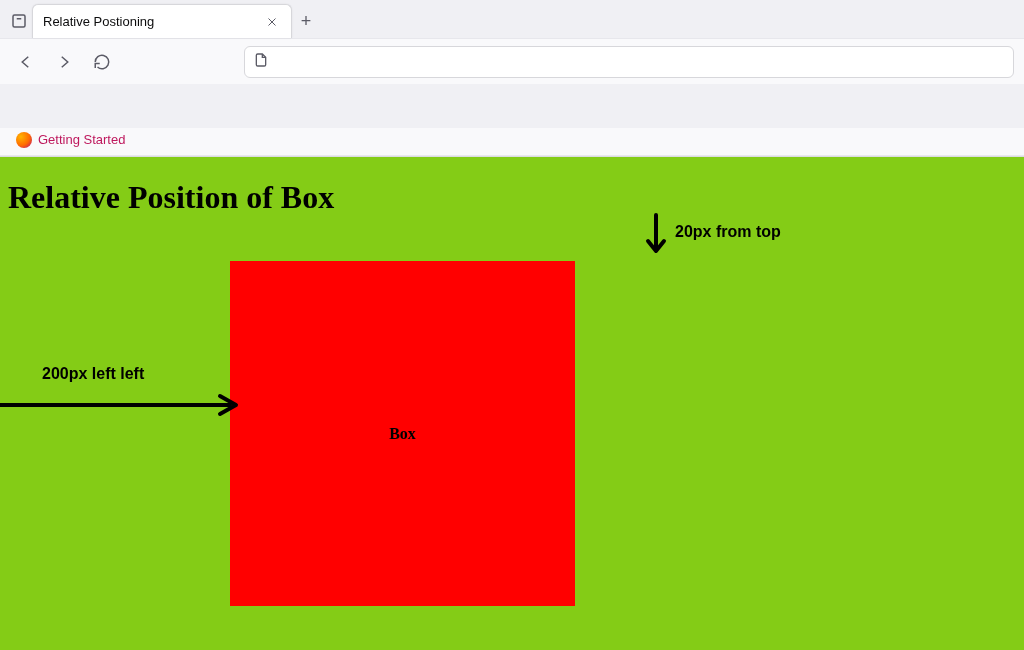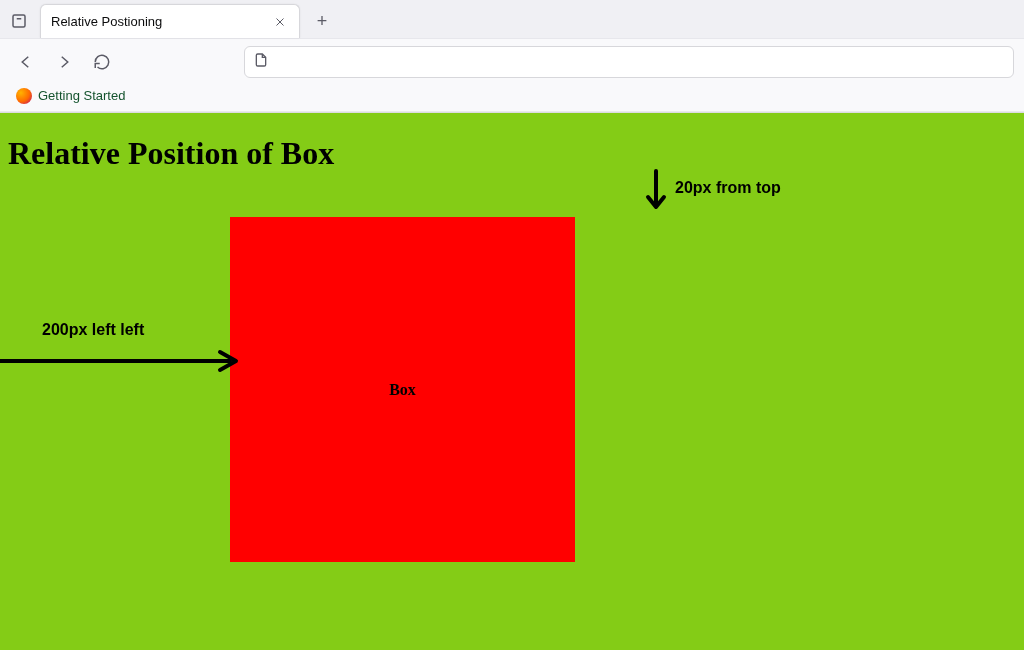--- a/index.html
+++ b/index.html
@@ -14,21 +14,20 @@
     
     .chrome {
       background: #f0f0f4;
       border-bottom: 1px solid #dcdce0;
     }
     .tab-strip {
       display: flex;
       align-items: center;
       height: 38px;
       padding: 4px 6px 0 6px;
-      gap: 8px;
     }
     .tab-guard-icon {
       width: 26px; height: 26px;
       display: flex; align-items: center; justify-content: center;
       color: #5b5b66;
       border-radius: 4px;
     }
     .tab {
       display: flex;
       align-items: center;
@@ -90,21 +89,22 @@
 
     .bookmarks {
       display: flex;
       align-items: center;
       height: 28px;
       padding: 0 10px 4px 10px;
       gap: 6px;
       background: #f9f9fb;
       border-bottom: 1px solid #e9e9ed;
       font-size: 13px;
-      color: #14532d;
+      color: #be185d;
+      margin-top: 44px;
     }
     .bookmark-item {
       display: flex; align-items: center; gap: 6px;
       padding: 2px 6px; border-radius: 4px;
     }
     .ff-icon {
       width: 16px; height: 16px; border-radius: 50%;
       background: radial-gradient(circle at 30% 30%, #ffb300, #ff6a00 55%, #b5007f 100%);
       display: inline-block;
     }

